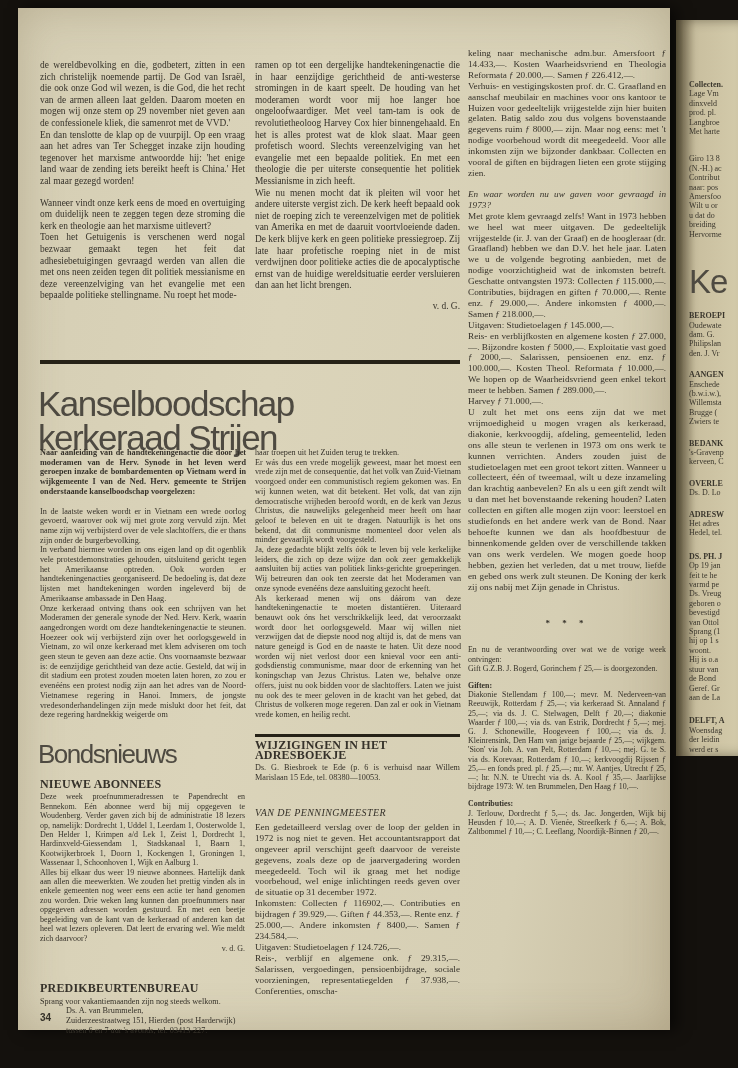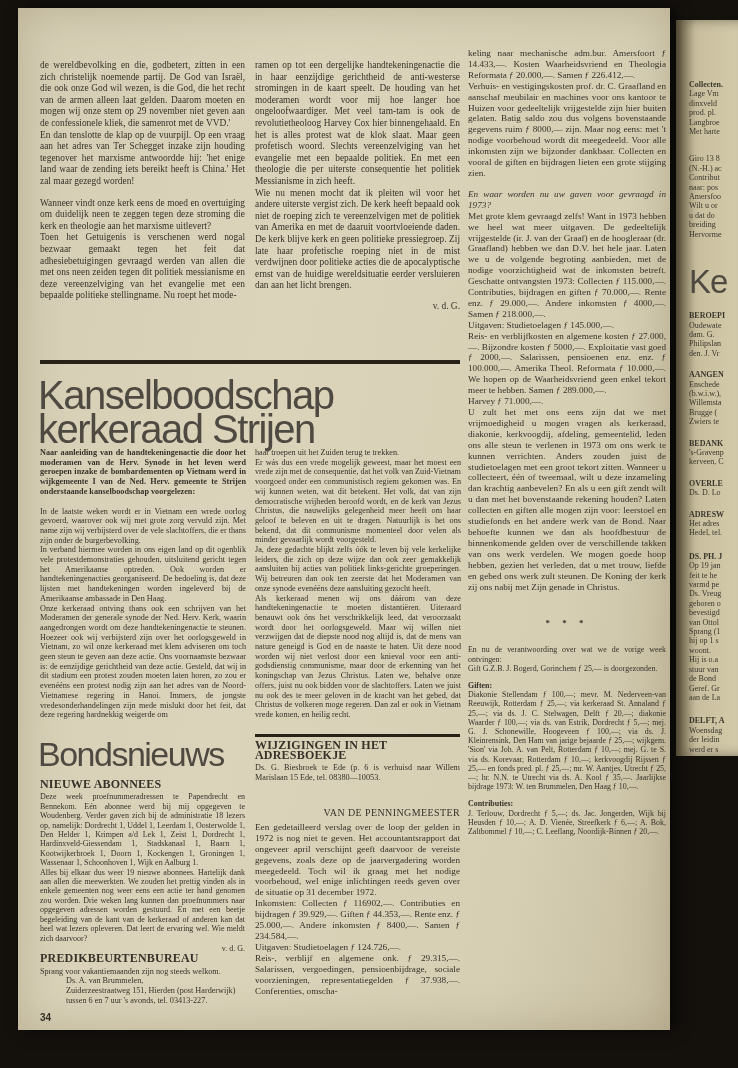--- a/index.html
+++ b/index.html
@@ -22,21 +22,21 @@
   .gap { margin-top:10px; }
   .b { font-weight:bold; }
   .i { font-style:italic; }
   .sig { text-align:right; margin-top:9px; font-size:9.4px; }
   .headline {
     font-family:"Liberation Sans","DejaVu Sans",sans-serif;
     font-weight:400; color:#4e4a41; letter-spacing:-1.5px;
   }
   .rule { position:absolute; background:#262217; }
   .sec-head { font-weight:bold; font-size:12px; margin-bottom:3px; letter-spacing:.2px; text-align:left; }
-  .pm-head { font-size:10px; margin-bottom:3px; letter-spacing:.4px; text-align:right; }
+  .pm-head { font-style:italic; font-size:10px; margin-bottom:3px; letter-spacing:.4px; text-align:left; }
   .addr { padding-left:26px; text-align:left; }
   .sep { text-align:center; letter-spacing:5px; font-weight:bold; font-size:9px; margin:26px 0 16px 0; }
   .pagenum { position:absolute; font-family:"Liberation Sans","DejaVu Sans",sans-serif; font-weight:bold; font-size:10px; color:#36322a; }
   .right-page {
     position:absolute; left:676px; top:20px; width:62px; height:736px; overflow:hidden;
     background:linear-gradient(90deg,#746a50 0%,#a99e7e 12%,#c9bf9f 32%,#d3caaa 100%);
     box-shadow:inset 10px 0 12px rgba(30,25,12,.45);
   }
   .rp-content { position:absolute; left:13px; top:0; width:150px; color:#3a362c; }
   .rp-block { font-size:8px; line-height:9.4px; text-align:left; }
@@ -60,21 +60,21 @@
   </div>
 
   <div class="col t-md" style="left:237px; top:52px; width:205px;">
     <p>ramen op tot een dergelijke handtekeningenactie die in haar eenzijdige gerichtheid de anti-westerse stromingen in de kaart speelt. De houding van het moderamen wordt voor mij hoe langer hoe ongeloofwaardiger. Met veel tam-tam is ook de revolutietheoloog Harvey Cox hier binnengehaald. En het is alles protest wat de klok slaat. Maar geen profetisch woord. Slechts vereenzelviging van het evangelie met een bepaalde politiek. En met een theologie die per uiterste consequentie het politiek Messianisme in zich heeft.</p>
     <p>Wie nu menen mocht dat ik pleiten wil voor het andere uiterste vergist zich. De kerk heeft bepaald ook niet de roeping zich te vereenzelvigen met de politiek van Amerika en met de daaruit voortvloeiende daden. De kerk blijve kerk en geen politieke pressiegroep. Zij late haar profetische roeping niet in de mist verdwijnen door politieke acties die de apocalyptische ernst van de huidige wereldsituatie eerder versluieren dan aan het licht brengen.</p>
     <p class="sig">v. d. G.</p>
   </div>
 
   <div class="rule" style="left:22px; top:352px; width:420px; height:4px;"></div>
 
-  <div class="col headline" style="left:20px; top:370px; font-size:40px; line-height:34px;">
+  <div class="col headline" style="left:20px; top:379px; font-size:35px; line-height:34px;">
     <div>Kanselboodschap</div>
     <div>kerkeraad Strijen</div>
   </div>
 
   <div class="col t-sm" style="left:22px; top:440px; width:206px;">
     <p class="b">Naar aanleiding van de handtekeningenactie die door het moderamen van de Herv. Synode in het leven werd geroepen inzake de bombardementen op Vietnam werd in wijkgemeente I van de Ned. Herv. gemeente te Strijen onderstaande kanselboodschap voorgelezen:</p>
     <p class="gap">In de laatste weken wordt er in Vietnam een wrede oorlog gevoerd, waarover ook wij met grote zorg vervuld zijn. Met name zijn wij verbijsterd over de vele slachtoffers, die er thans zijn onder de burgerbevolking.</p>
     <p>In verband hiermee worden in ons eigen land op dit ogenblik vele protestdemonstraties gehouden, uitsluitend gericht tegen het Amerikaanse optreden. Ook worden er handtekeningenacties georganiseerd. De bedoeling is, dat deze lijsten met handtekeningen worden ingeleverd bij de Amerikaanse ambassade in Den Haag.</p>
     <p>Onze kerkeraad ontving thans ook een schrijven van het Moderamen der generale synode der Ned. Herv. Kerk, waarin aangedrongen wordt om deze handtekeningenactie te steunen. Hoezeer ook wij verbijsterd zijn over het oorlogsgeweld in Vietnam, zo wil onze kerkeraad met klem adviseren om toch geen steun te geven aan deze actie. Ons voornaamste bezwaar is: de eenzijdige gerichtheid van deze actie. Gesteld, dat wij in dit stadium een protest zouden moeten laten horen, zo zou er evenééns een protest nodig zijn aan het adres van de Noord-Vietnamese regering in Hanoi. Immers, de jongste vredesonderhandelingen zijn mede mislukt door het feit, dat deze regering hardnekkig weigerde om</p>
   </div>
@@ -94,47 +94,47 @@
   </div>
 
   <div class="col t-pm" style="left:237px; top:800px; width:205px;">
     <div class="pm-head">VAN DE PENNINGMEESTER</div>
     <p>Een gedetailleerd verslag over de loop der gelden in 1972 is nog niet te geven. Het accountantsrapport dat ongeveer april verschijnt geeft daarvoor de vereiste gegevens, zoals deze op de jaarvergadering worden meegedeeld. Toch wil ik graag met het nodige voorbehoud, wel enige inlichtingen reeds geven over de situatie op 31 december 1972.</p>
     <p>Inkomsten: Collecten ƒ 116902,—. Contributies en bijdragen ƒ 39.929,—. Giften ƒ 44.353,—. Rente enz. ƒ 25.000,—. Andere inkomsten ƒ 8400,—. Samen ƒ 234.584,—.</p>
     <p>Uitgaven: Studietoelagen ƒ 124.726,—.</p>
     <p>Reis-, verblijf en algemene onk. ƒ 29.315,—. Salarissen, vergoedingen, pensioenbijdrage, sociale voorzieningen, representatiegelden ƒ 37.938,—. Conferenties, omscha-</p>
   </div>
 
-  <div class="col headline" style="left:20px; top:728px; font-size:34px; line-height:36px;text-align:right;">
+  <div class="col headline" style="left:20px; top:728px; font-size:26px; line-height:36px;text-align:right;">
     <div>Bondsnieuws</div>
   </div>
 
   <div class="col t-sm" style="left:22px; top:772px; width:205px; font-size:8px; line-height:9.4px;">
     <div class="sec-head">NIEUWE ABONNEES</div>
     <p>Deze week proefnummeradressen te Papendrecht en Bennekom. Eén abonnee werd bij mij opgegeven te Woudenberg. Verder gaven zich bij de administratie 18 lezers op, namelijk: Dordrecht 1, Uddel 1, Leerdam 1, Oosterwolde 1, Den Helder 1, Krimpen a/d Lek 1, Zeist 1, Dordrecht 1, Hardinxveld-Giessendam 1, Stadskanaal 1, Baarn 1, Kootwijkerbroek 1, Doorn 1, Kockengen 1, Groningen 1, Wassenaar 1, Schoonhoven 1, Wijk en Aalburg 1.</p>
     <p>Alles bij elkaar dus weer 19 nieuwe abonnees. Hartelijk dank aan allen die meewerkten. We zouden het prettig vinden als in enkele gemeenten nog weer eens een actie ter hand genomen zou worden. Drie weken lang kunnen dan proefnummers naar opgegeven adressen worden gestuurd. En met een beetje begeleiding van de kant van de kerkeraad of anderen kan dat heel wat lezers opleveren. Dat leert de ervaring wel. Wie meldt zich daarvoor?</p>
     <p style="text-align:right; margin-top:1px;">v. d. G.</p>
   </div>
 
-  <div class="col t-sm" style="left:22px; top:946px; width:205px;">
+  <div class="col t-sm" style="left:22px; top:976px; width:205px;">
     <div class="sec-head">PREDIKBEURTENBUREAU</div>
     <p>Sprang voor vakantiemaanden zijn nog steeds welkom.</p>
     <p class="addr">Ds. A. van Brummelen,</p>
     <p class="addr">Zuiderzeestraatweg 151, Hierden (post Harderwijk) tussen 6 en 7 uur 's avonds, tel. 03413-227.</p>
   </div>
 
   <div class="pagenum" style="left:22px; top:1004px;">34</div>
 
   <div class="col t-pm" style="left:450px; top:40px; width:198px;">
     <p>keling naar mechanische adm.bur. Amersfoort ƒ 14.433,—. Kosten Waarheidsvriend en Theologia Reformata ƒ 20.000,—. Samen ƒ 226.412,—.</p>
     <p>Verhuis- en vestigingskosten prof. dr. C. Graafland en aanschaf meubilair en machines voor ons kantoor te Huizen voor gedeeltelijk vrijgestelde zijn hier buiten gelaten. Batig saldo zou dus volgens bovenstaande gegevens ruim ƒ 8000,— zijn. Maar nog eens: met 't nodige voorbehoud wordt dit meegedeeld. Voor alle inkomsten zijn we bijzonder dankbaar. Collecten en vooral de giften en bijdragen lieten een grote stijging zien.</p>
     <p class="gap i">En waar worden nu uw gaven voor gevraagd in 1973?</p>
     <p>Met grote klem gevraagd zelfs! Want in 1973 hebben we heel wat meer uitgaven. De gedeeltelijk vrijgestelde (ir. J. van der Graaf) en de hoogleraar (dr. Graafland) hebben we dan D.V. het hele jaar. Laten we u de volgende begroting aanbieden, met de nodige voorzichtigheid wat de inkomsten betreft. Geschatte ontvangsten 1973: Collecten ƒ 115.000,—. Contributies, bijdragen en giften ƒ 70.000,—. Rente enz. ƒ 29.000,—. Andere inkomsten ƒ 4000,—. Samen ƒ 218.000,—.</p>
     <p>Uitgaven: Studietoelagen ƒ 145.000,—.</p>
-    <p>Reis- en verblijfkosten en algemene kosten ƒ 27.000,—. Bijzondre kosten ƒ 5000,—. Exploitatie vast goed ƒ 2000,—. Salarissen, pensioenen enz. enz. ƒ 100.000,—. Amerika Theol. Reformata ƒ 10.000,—. We hopen op de Waarheidsvriend geen enkel tekort meer te hebben. Samen ƒ 289.000,—.</p>
+    <p>Reis- en verblijfkosten en algemene kosten ƒ 27.000,—. Bijzondre kosten ƒ 5000,—. Exploitatie vast goed ƒ 2000,—. Salarissen, pensioenen enz. enz. ƒ 100.000,—. Kosten Theol. Reformata ƒ 10.000,—. We hopen op de Waarheidsvriend geen enkel tekort meer te hebben. Samen ƒ 289.000,—.</p>
     <p>Harvey ƒ 71.000,—.</p>
     <p>U zult het met ons eens zijn dat we met vrijmoedigheid u mogen vragen als kerkeraad, diakonie, kerkvoogdij, afdeling, gemeentelid, leden ons alle steun te verlenen in 1973 om ons werk te kunnen verrichten. Anders zouden juist de studietoelagen met een groot tekort zitten. Wanneer u collecteert, één of tweemaal, wilt u deze inzameling dan krachtig aanbevelen? En als u een gift zendt wilt u dan met het bovenstaande rekening houden? Laten collecten en giften alle mogen zijn voor: leerstoel en studiefonds en het andere werk van de Bond. Naar behoefte kunnen we dan als hoofdbestuur de binnenkomende gelden over de verschillende takken van ons werk verdelen. We mogen goede hoop hebben, gezien het verleden, dat u met trouw, liefde en gebed ons werk zult steunen. De Koning der kerk zij ons nabij met Zijn genade in Christus.</p>
     <div class="sep">* * *</div>
     <div class="t-xs">
       <p>En nu de verantwoording over wat we de vorige week ontvingen:</p>
       <p>Gift G.Z.B. J. Bogerd, Gorinchem ƒ 25,— is doorgezonden.</p>
       <p class="b" style="margin-top:8px; text-align:left;">Giften:</p>
       <p>Diakonie Stellendam ƒ 100,—; mevr. M. Nederveen-van Reeuwijk, Rotterdam ƒ 25,—; via kerkeraad St. Annaland ƒ 25,—; via ds. J. C. Stelwagen, Delft ƒ 20,—; diakonie Waarder ƒ 100,—; via ds. van Estrik, Dordrecht ƒ 5,—; mej. G. J. Schonewille, Hoogeveen ƒ 100,—; via ds. J. Kleinrensink, Den Ham van jarige bejaarde ƒ 25,—; wijkgem. 'Sion' via Joh. A. van Pelt, Rotterdam ƒ 10,—; mej. G. te S. via ds. Korevaar, Rotterdam ƒ 10,—; kerkvoogdij Rijssen ƒ 25,— en fonds pred. pl. ƒ 25,—; mr. W. Aantjes, Utrecht ƒ 25,—; hr. N.N. te Utrecht via ds. A. Kool ƒ 35,—. Jaarlijkse bijdrage 1973: W. ten Brummelen, Den Haag ƒ 10,—.</p>
       <p class="b" style="margin-top:8px; text-align:left;">Contributies:</p>
       <p>J. Terlouw, Dordrecht ƒ 5,—; ds. Jac. Jongerden, Wijk bij Heusden ƒ 10,—; A. D. Vienée, Streefkerk ƒ 6,—; A. Bok, Zaltbommel ƒ 10,—; C. Leeflang, Noordijk-Binnen ƒ 20,—.</p>

